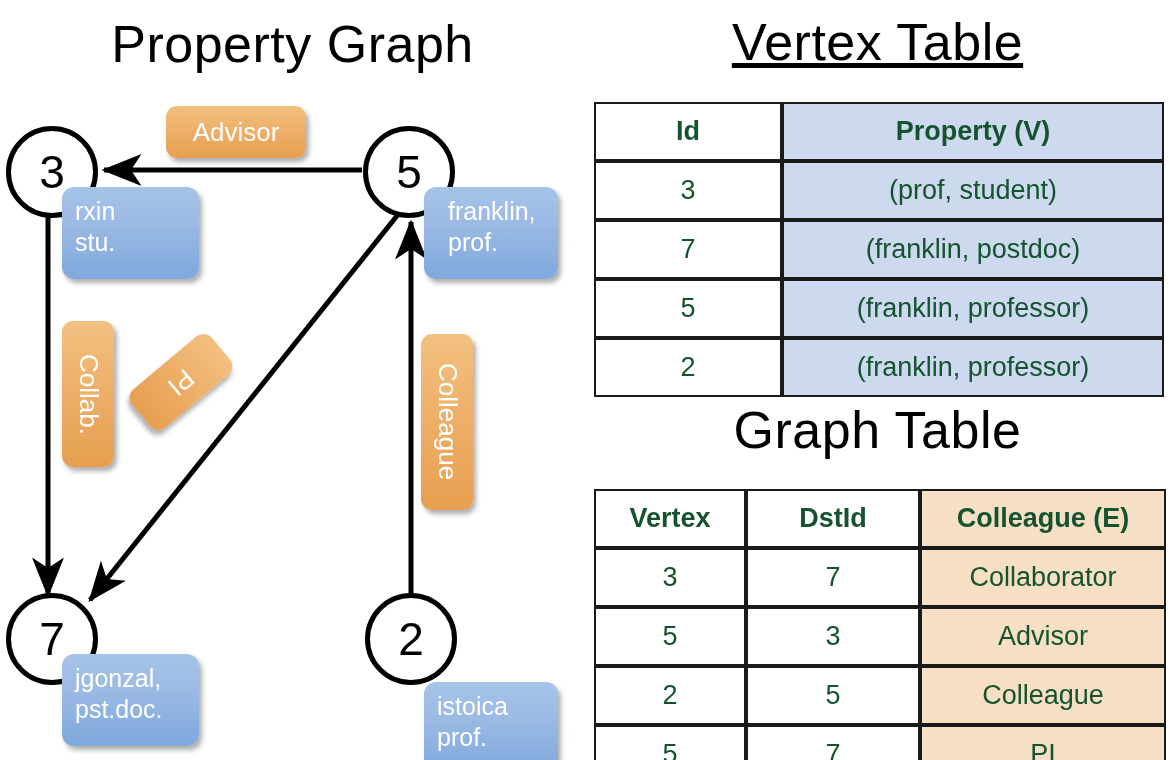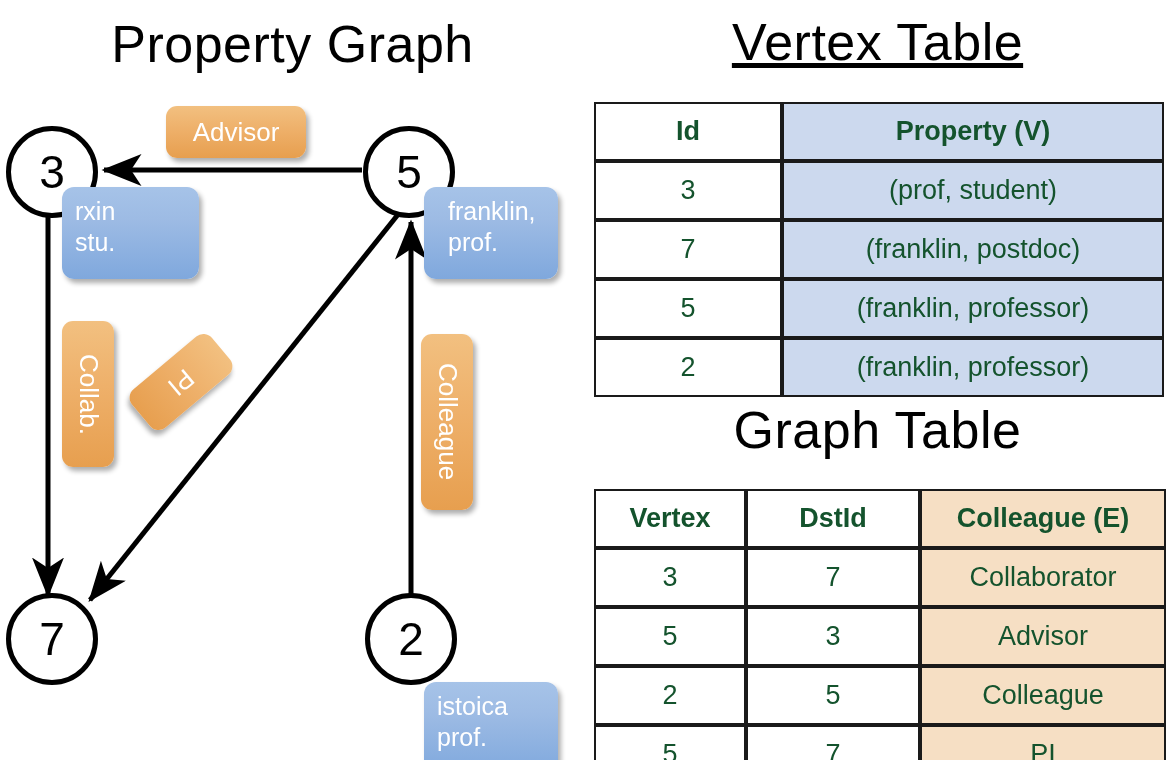--- a/index.html
+++ b/index.html
@@ -160,20 +160,24 @@
   </div>
 
   <div class="prop-box" style="left:62px; top:187px; width:137px; height:92px;">
     <div>rxin</div>
     <div>stu.</div>
   </div>
   <div class="prop-box" style="left:424px; top:187px; width:134px; height:92px;padding-left:24px;">
     <div>franklin,</div>
     <div>prof.</div>
   </div>
+  <div class="prop-box" style="left:62px; top:654px; width:137px; height:92px;">
+    <div>jgonzal,</div>
+    <div>pst.doc.</div>
+  </div>
   <div class="prop-box" style="left:424px; top:682px; width:134px; height:92px;">
     <div>istoica</div>
     <div>prof.</div>
   </div>
 
   <div class="edge-label" style="left:166px; top:106px; width:140px; height:52px;">
     <span>Advisor</span>
   </div>
 
   <div class="edge-label vertical" style="left:62px; top:321px; width:52px; height:146px;">

